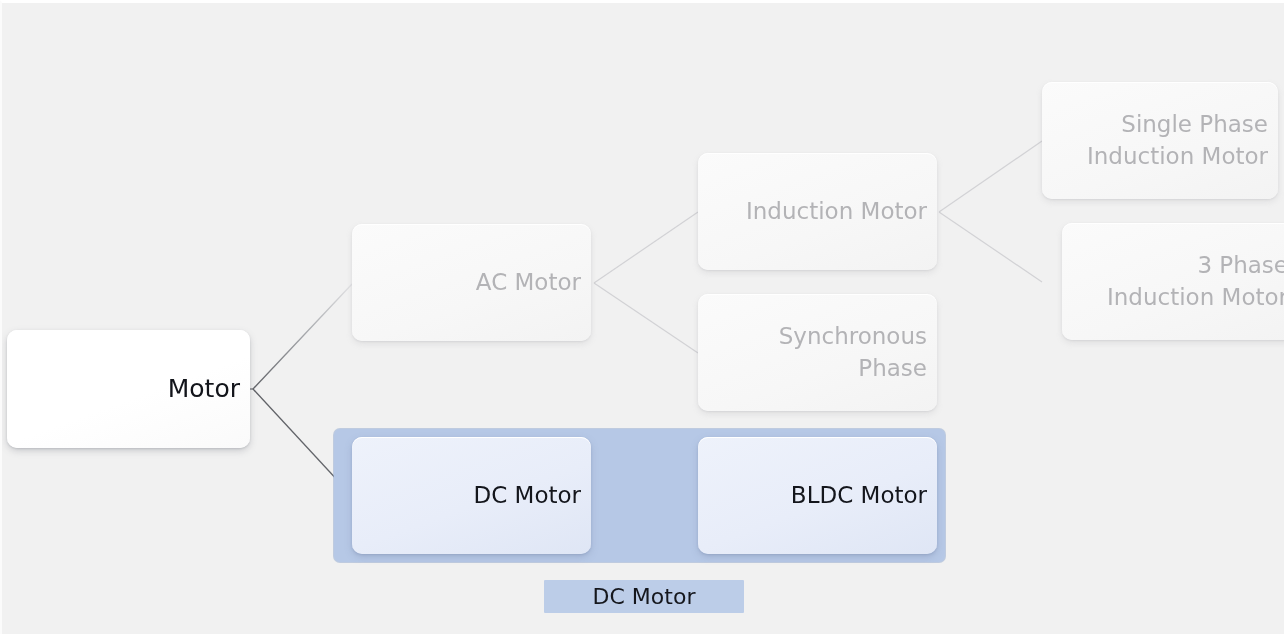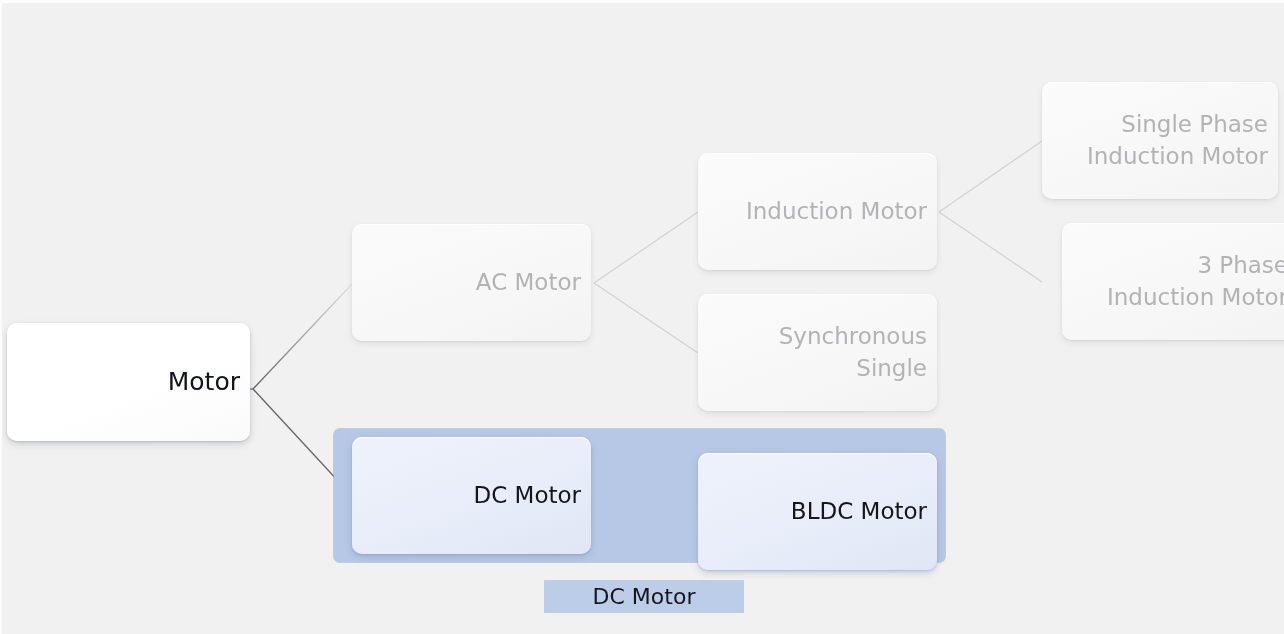--- a/index.html
+++ b/index.html
@@ -128,51 +128,51 @@
     <line x1="592" y1="280" x2="696" y2="350" stroke="#d2d2d5" stroke-width="1.2"></line>
 
     <line x1="937" y1="209" x2="1040" y2="138" stroke="#d2d2d5" stroke-width="1.2"></line>
     <line x1="937" y1="209" x2="1040" y2="279" stroke="#d2d2d5" stroke-width="1.2"></line>
 
     <line x1="590" y1="492" x2="697" y2="492" stroke="#8f9197" stroke-width="1.4"></line>
   </svg>
 
   <div id="selection-band" style="left:332px; top:426px; width:611px; height:133px;"></div>
 
-  <div class="node root" style="left:5px; top:320px; width:243px; height:118px;">
+  <div class="node root" style="left:5px; top:327px; width:243px; height:118px;">
     <span class="label">Motor</span>
   </div>
 
   <div class="node dim" style="left:350px; top:221px; width:239px; height:117px;padding-left:36px;">
     <span class="label">AC Motor</span>
   </div>
 
   <div class="node dim" style="left:696px; top:150px; width:239px; height:117px;">
     <span class="label">Induction Motor</span>
   </div>
 
   <div class="node dim" style="left:696px; top:291px; width:239px; height:117px;">
-    <span class="label">Synchronous Single</span>
+    <span class="label">Synchronous Phase</span>
   </div>
 
   <div class="node dim" style="left:1040px; top:79px; width:236px; height:117px;">
     <span class="label">Single Phase
 Induction Motor</span>
   </div>
 
   <div class="node dim" style="left:1040px; top:220px; width:236px; height:117px;margin-left:20px;">
     <span class="label">3 Phase
 Induction Motor</span>
   </div>
 
   <div class="node active" style="left:350px; top:434px; width:239px; height:117px;">
     <span class="label">DC Motor</span>
   </div>
 
-  <div class="node active" style="left:696px; top:450px; width:239px; height:117px;">
+  <div class="node active" style="left:696px; top:434px; width:239px; height:117px;">
     <span class="label">BLDC Motor</span>
   </div>
 
   <div id="tooltip-chip" style="left:542px; top:577px; width:200px; height:33px;">
     <span>DC Motor</span>
   </div>
 
 </div>
 
 </body></html>

